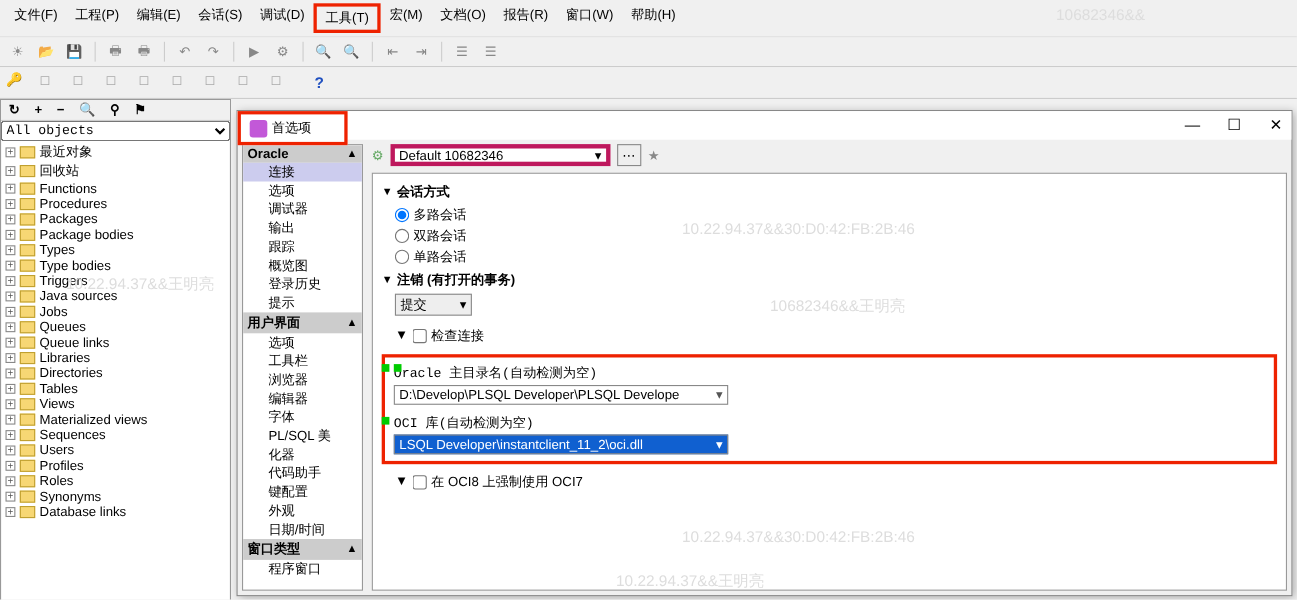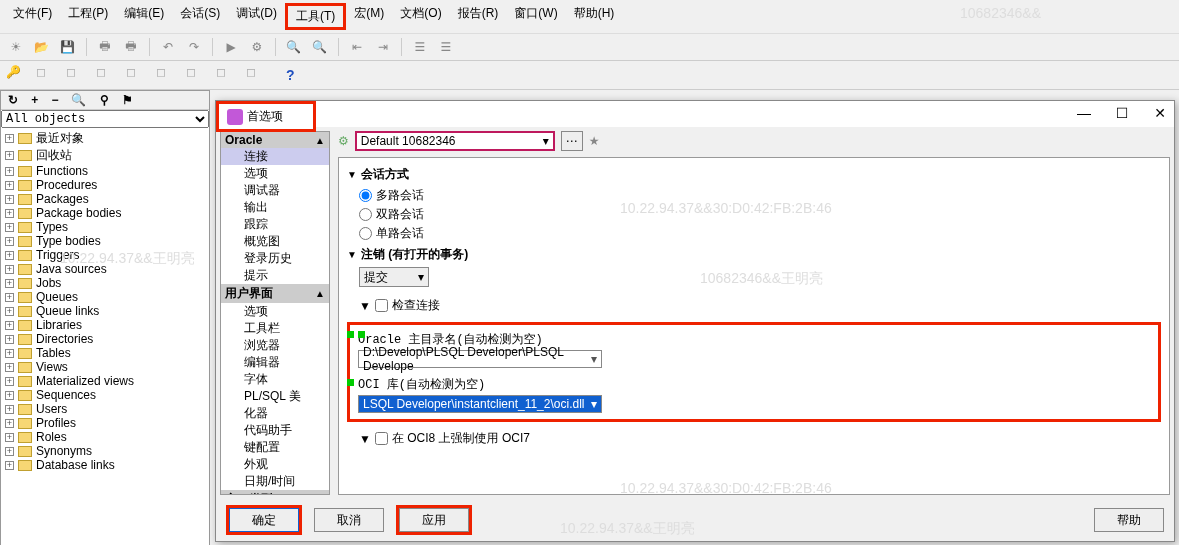--- a/index.html
+++ b/index.html
@@ -38,41 +38,41 @@
   .dlg-body { display: flex; flex: 1; overflow: hidden; }
   
   .cat-panel { width: 110px; border: 1px solid #999; background: #fff; margin: 4px; overflow-y: scroll; }
   .cat-header { font-family: "Courier New", monospace; font-weight: bold; background: #ccc; padding: 1px 4px; display: flex; justify-content: space-between; align-items: center; }
   .cat-header .arrow { font-size: 10px; }
   .cat-item { padding: 0px 23px; cursor: default; }
   .cat-item.sel { background: #cce; }
   
   .content-panel { flex: 1; margin: 4px; display: flex; flex-direction: column; }
   .profile-row { display: flex; gap: 6px; align-items: center; margin-bottom: 6px; }
-  .profile-select { width: 200px; height: 20px; border: 2px solid #be185d; background: #fff; font-family: "Courier New", monospace; padding: 0 4px; display:flex; align-items:center; justify-content:space-between; }
+  .profile-select { width: 200px; height: 20px; border: 4px solid #be185d; background: #fff; font-family: "Courier New", monospace; padding: 0 4px; display:flex; align-items:center; justify-content:space-between; }
   .three-dots { width: 22px; height: 20px; border: 1px solid #888; background: #eee; text-align: center; }
   .star { color: #888; }
   
   .content-scroll { flex: 1; border: 1px solid #999; background: #fff; overflow-y: scroll; padding: 4px 8px; position: relative; }
   
   .section-hdr { display: flex; align-items: center; gap: 4px; font-weight: bold; margin: 4px 0; }
   .section-hdr .tri { font-size: 10px; }
   
-  .radio-row, .check-row { display: flex; align-items: center; gap: 4px; margin: 2px 0 2px 12px; }
+  .radio-row, .check-row { display: flex; gap: 4px; margin: 2px 0 2px 12px; }
   .radio-row input, .check-row input { margin: 0; }
   
   .inline-select { border: 1px solid #888; height: 20px; width: 70px; margin-left: 12px; display:inline-flex; align-items:center; justify-content:space-between; padding: 0 4px; background:#eee;}
   
   .red-note { color: #e20; font-size: 14px; margin-left: 40px; }
   
   .field-group { border: 3px solid #e20; padding: 6px 8px; margin: 8px 0; position: relative; }
   .field-group::before, .field-group .gsq { content:""; position:absolute; width:7px; height:7px; background:#0c0; }
   .gsq1 { left:-3px; top:6px; } .gsq2 { left:-3px; top:54px; }
   .field-label { font-family: "Courier New", monospace; margin-bottom: 2px; }
-  .field-input { width: 244px; height: 18px; border: 1px solid #888; background: #fff; padding: 0 4px; font-family: "Courier New", monospace; display:flex; align-items:center; justify-content:space-between;}
+  .field-input { width: 304px; height: 18px; border: 1px solid #888; background: #fff; padding: 0 4px; font-family: "Courier New", monospace; display:flex; align-items:center; justify-content:space-between;}
   .field-input.blue { background: #1060d0; color: #fff; }
   .field-input .dd { color:#555; }
   
   .dlg-footer { display: flex; gap: 12px; padding: 6px 10px; align-items: center; }
   .dlg-btn { width: 70px; height: 24px; border: 1px solid #888; background: #eee; display: inline-flex; align-items: center; justify-content: center; cursor: default; }
   .btn-highlight { border: 3px solid #e20; }
   .dlg-btn.ok { border: 1px solid #1060d0; }
   .dlg-btn.help { margin-left: auto; }
   
   .watermark { position: absolute; color: #ddd; font-size: 14px; pointer-events: none; font-family: Arial; }
@@ -383,26 +383,20 @@
 
         <label class="check-row">
           <span class="tri">▼</span>
           <input type="checkbox" style=""> 
             <span>在 OCI8 上强制使用 OCI7</span>
         </label>
       </div>
     </div>
   </div>
 
-  <div class="dlg-footer">
-    <span class="btn-highlight"><span class="dlg-btn ok">确定</span></span>
-    <span class="dlg-btn">取消</span>
-    <span class="btn-highlight"><span class="dlg-btn">应用</span></span>
-    <span class="dlg-btn help">帮助</span>
-  </div>
 </div>
 
 <div class="watermark" style="left:960px; top:5px">10682346&amp;&amp;</div>
 <div class="watermark" style="left:620px; top:200px">10.22.94.37&amp;&amp;30:D0:42:FB:2B:46</div>
 <div class="watermark" style="left:700px; top:270px">10682346&amp;&amp;王明亮</div>
 <div class="watermark" style="left:60px; top:250px">10.22.94.37&amp;&amp;王明亮</div>
 <div class="watermark" style="left:560px; top:520px">10.22.94.37&amp;&amp;王明亮</div>
 <div class="watermark" style="left:620px; top:480px">10.22.94.37&amp;&amp;30:D0:42:FB:2B:46</div>
 
 </body></html>

